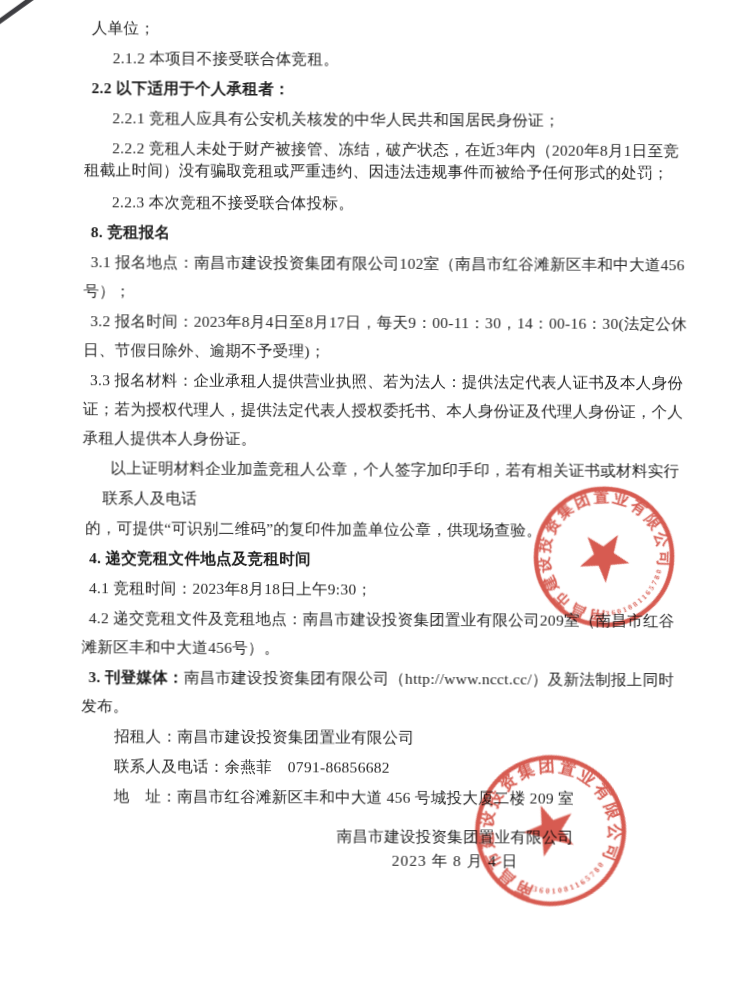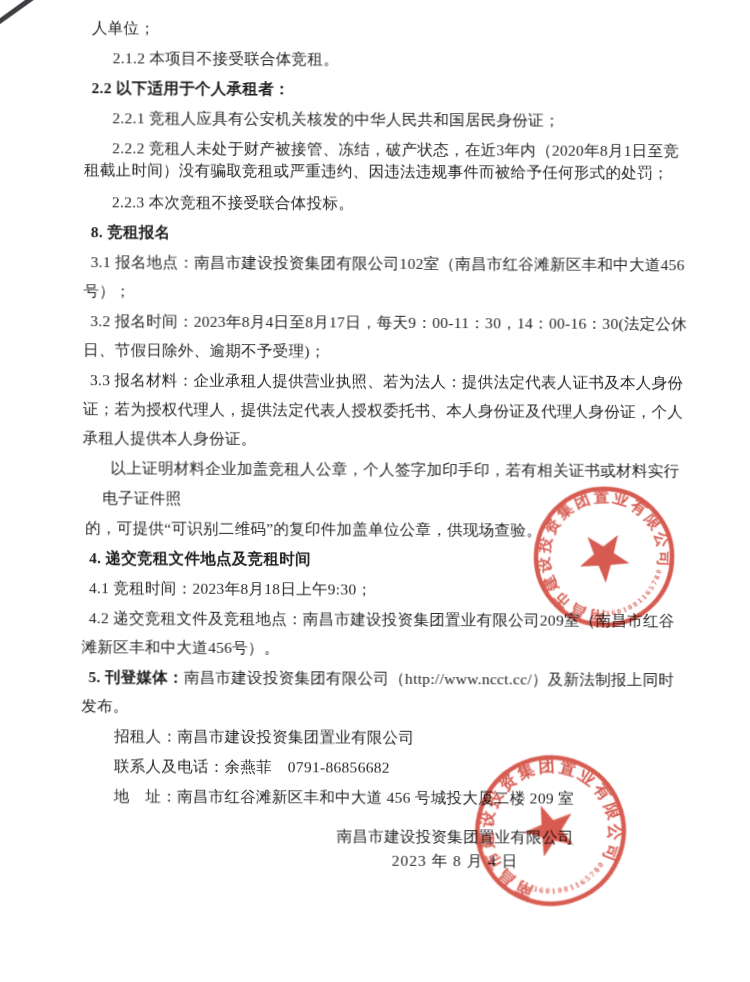--- a/index.html
+++ b/index.html
@@ -79,26 +79,26 @@
     <p class="para sub"><span class="bold-run"></span><span>2.1.2 本项目不接受联合体竞租。</span></p>
     <p class="para sec"><span class="bold-run">2.2 以下适用于个人承租者：</span><span></span></p>
     <p class="para sub"><span class="bold-run"></span><span>2.2.1 竞租人应具有公安机关核发的中华人民共和国居民身份证；</span></p>
     <p class="para sub tight"><span class="bold-run"></span><span>2.2.2 竞租人未处于财产被接管、冻结，破产状态，在近3年内（2020年8月1日至竞租截止时间）没有骗取竞租或严重违约、因违法违规事件而被给予任何形式的处罚；</span></p>
     <p class="para sub"><span class="bold-run"></span><span>2.2.3 本次竞租不接受联合体投标。</span></p>
     <p class="para sec"><span class="bold-run">8. 竞租报名</span><span></span></p>
     <p class="para sec"><span class="bold-run"></span><span>3.1 报名地点：南昌市建设投资集团有限公司102室（南昌市红谷滩新区丰和中大道456号）；</span></p>
     <p class="para sec"><span class="bold-run"></span><span>3.2 报名时间：2023年8月4日至8月17日，每天9：00-11：30，14：00-16：30(法定公休日、节假日除外、逾期不予受理)；</span></p>
     <p class="para sec"><span class="bold-run"></span><span>3.3 报名材料：企业承租人提供营业执照、若为法人：提供法定代表人证书及本人身份证；若为授权代理人，提供法定代表人授权委托书、本人身份证及代理人身份证，个人承租人提供本人身份证。</span></p>
     <p class="para sub"><span class="bold-run"></span><span>以上证明材料企业加盖竞租人公章，个人签字加印手印，若有相关证书或材料实行</span></p>
-    <p class="para ephoto"><span class="bold-run"></span><span>电子证件照</span></p>
+    <p class="para ephoto"><span class="bold-run"></span><span>联系人及电话</span></p>
     <p class="para plain"><span class="bold-run"></span><span>的，可提供“可识别二维码”的复印件加盖单位公章，供现场查验。</span></p>
     <p class="para sec"><span class="bold-run">4. 递交竞租文件地点及竞租时间</span><span></span></p>
     <p class="para sec"><span class="bold-run"></span><span>4.1 竞租时间：2023年8月18日上午9:30；</span></p>
     <p class="para sec"><span class="bold-run"></span><span>4.2 递交竞租文件及竞租地点：南昌市建设投资集团置业有限公司209室（南昌市红谷滩新区丰和中大道456号）。</span></p>
-    <p class="para sec"><span class="bold-run">5. 刊登媒体：</span><span>南昌市建设投资集团有限公司（http://www.ncct.cc/）及新法制报上同时发布。</span></p>
+    <p class="para sec"><span class="bold-run">3. 刊登媒体：</span><span>南昌市建设投资集团有限公司（http://www.ncct.cc/）及新法制报上同时发布。</span></p>
     <p class="para sig"><span class="bold-run"></span><span>招租人：南昌市建设投资集团置业有限公司</span></p>
     <p class="para sig"><span class="bold-run"></span><span>联系人及电话：余燕菲　0791-86856682</span></p>
     <p class="para sig"><span class="bold-run"></span><span>地　址：南昌市红谷滩新区丰和中大道 456 号城投大厦二楼 209 室</span></p>
 
     <div class="sig-block">
       <span class="company">南昌市建设投资集团置业有限公司</span>
       <span class="date">2023 年 8 月 4 日</span>
     </div>
   </div>
 

